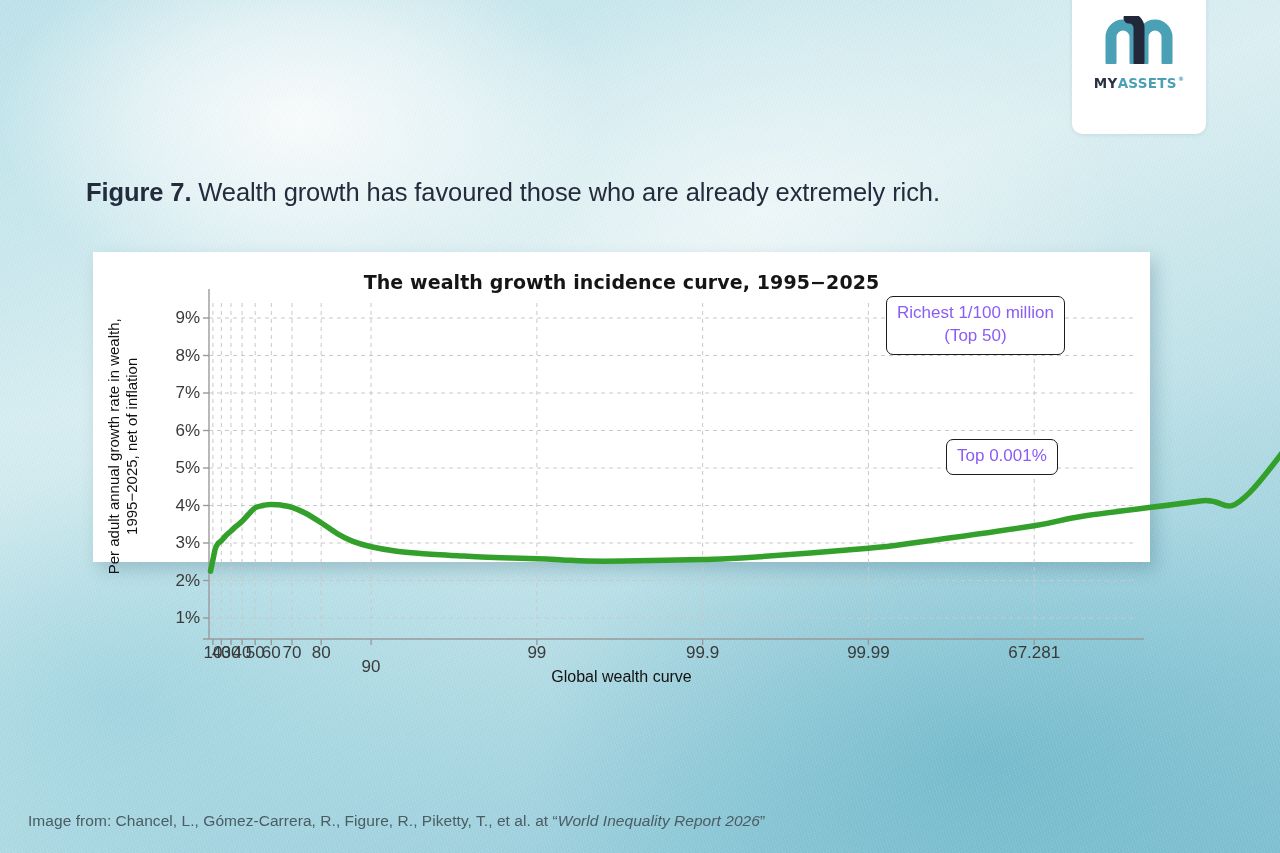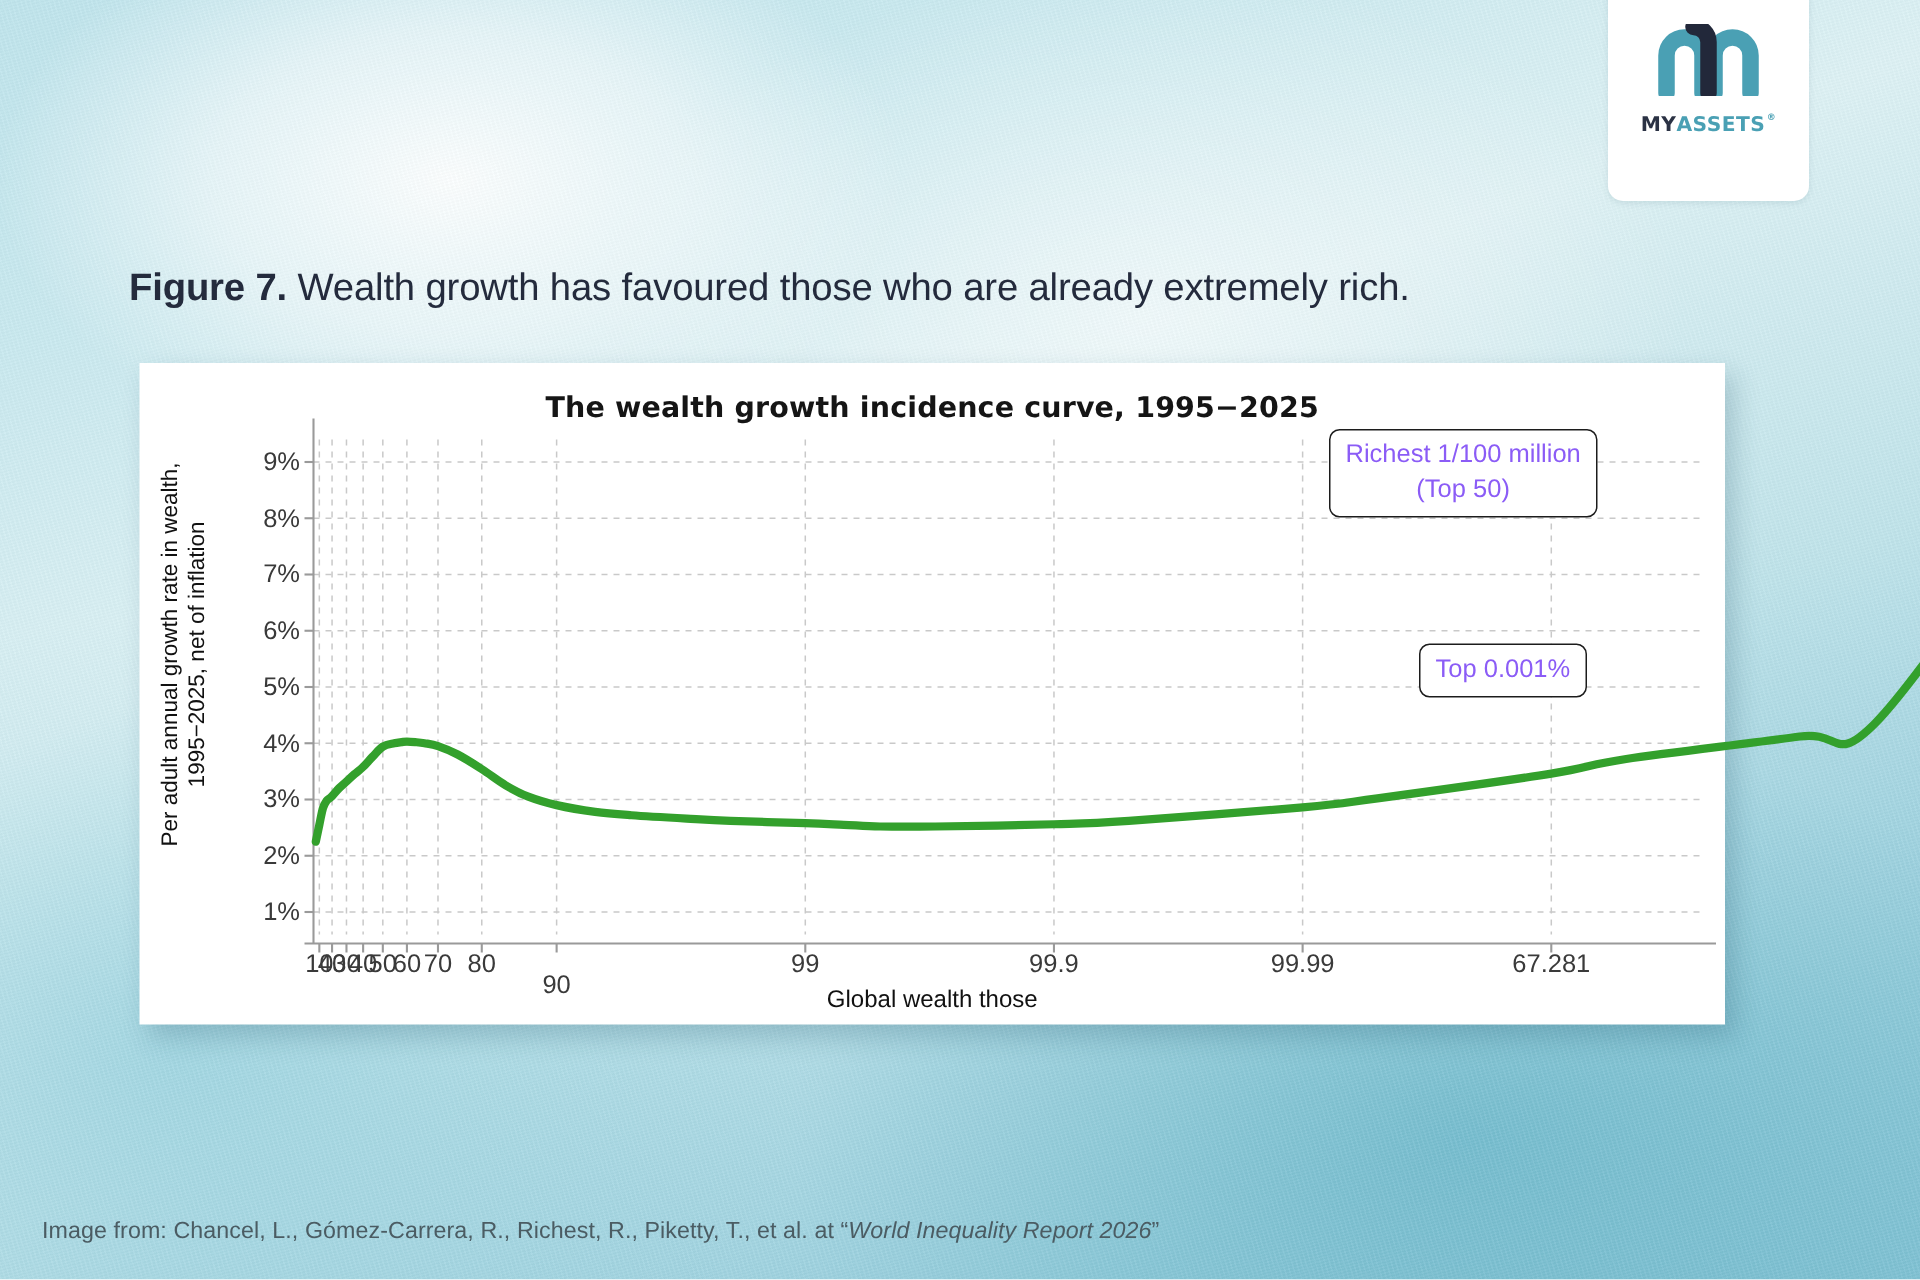--- a/index.html
+++ b/index.html
@@ -87,23 +87,23 @@
     white-space: nowrap;
     z-index: 4;
   }
   .fig-heading .fig-num { font-weight: 700; }
   .fig-heading .fig-text { font-weight: 400; text-align: center; }
 
   
   .chart-card {
     position: absolute;
     left: 93px;
-    top: 242px;
+    top: 252px;
     width: 1057px;
-    height: 441px;
+    height: 310px;
     background: #ffffff;
     box-shadow: 6px 8px 16px rgba(25,75,95,0.22);
     z-index: 3;
   }
 
   .chart-title {
     position: absolute;
     top: 19px;
     left: 0; right: 0;
     text-align: center;
@@ -223,21 +223,21 @@
 
   <div class="chart-card">
 
     <div class="chart-title">The wealth growth incidence curve, 1995−2025</div>
 
     <div class="ylabel">
       <div>Per adult annual growth rate in wealth,</div>
       <div>1995−2025, net of inflation</div>
     </div>
 
-    <div class="xlabel">Global wealth those</div>
+    <div class="xlabel">Global wealth curve</div>
 
     <div class="plot" id="plot">
       <svg class="plot-svg" id="plot-svg" viewBox="0 0 925 330" preserveAspectRatio="none">
           <line x1="0" x2="925" y1="15" y2="15" stroke="#c9c9c9" stroke-width="1" stroke-dasharray="4 4"></line>
           <line x1="0" x2="925" y1="52.5" y2="52.5" stroke="#c9c9c9" stroke-width="1" stroke-dasharray="4 4"></line>
           <line x1="0" x2="925" y1="90" y2="90" stroke="#c9c9c9" stroke-width="1" stroke-dasharray="4 4"></line>
           <line x1="0" x2="925" y1="127.5" y2="127.5" stroke="#c9c9c9" stroke-width="1" stroke-dasharray="4 4"></line>
           <line x1="0" x2="925" y1="165" y2="165" stroke="#c9c9c9" stroke-width="1" stroke-dasharray="4 4"></line>
           <line x1="0" x2="925" y1="202.50000000000003" y2="202.50000000000003" stroke="#c9c9c9" stroke-width="1" stroke-dasharray="4 4"></line>
           <line x1="0" x2="925" y1="240" y2="240" stroke="#c9c9c9" stroke-width="1" stroke-dasharray="4 4"></line>
@@ -315,16 +315,16 @@
       <div>(Top 50)</div>
     </div>
 
     <div class="callout callout-top001">
       <div>Top 0.001%</div>
     </div>
 
   </div>
 
   <div class="footer">
-    <span>Image from: Chancel, L., Gómez-Carrera, R., Richest, R., Piketty, T., et al. at “</span><span class="src-title">World Inequality Report 2026</span><span>”</span>
+    <span>Image from: Chancel, L., Gómez-Carrera, R., Figure, R., Piketty, T., et al. at “</span><span class="src-title">World Inequality Report 2026</span><span>”</span>
   </div>
 
 </div>
 
 </body></html>

